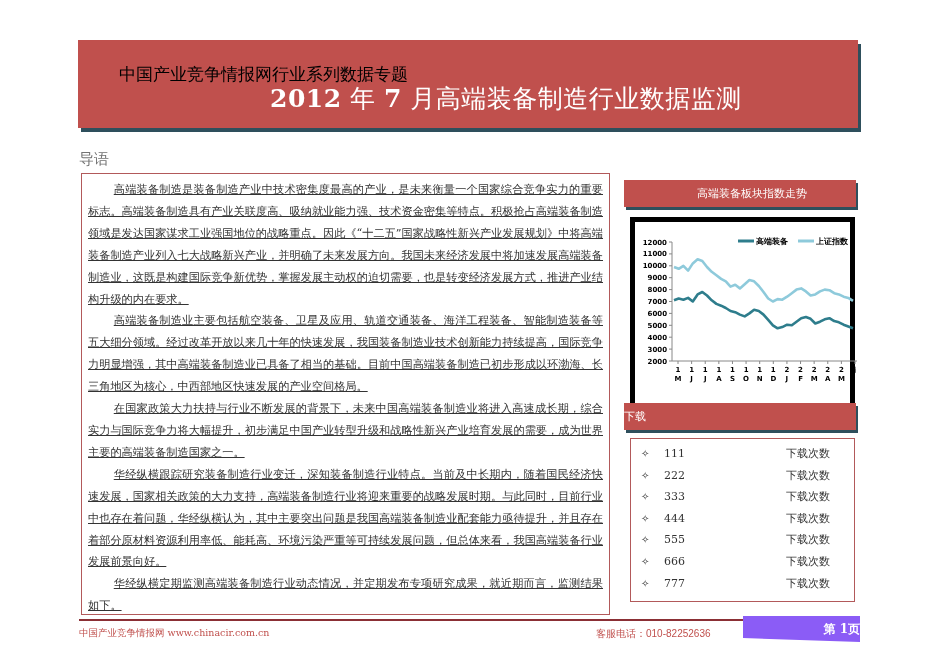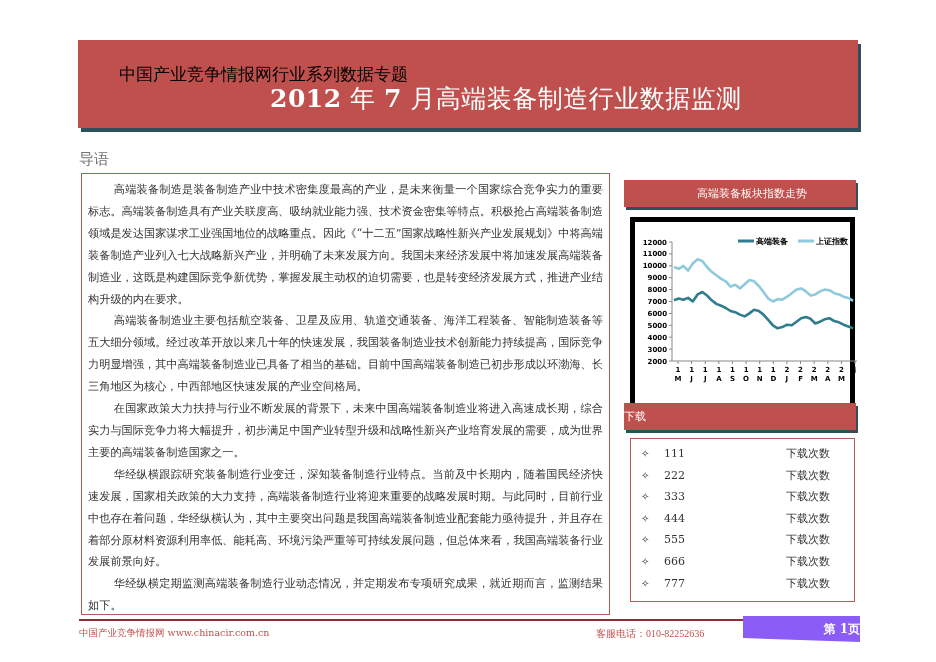--- a/index.html
+++ b/index.html
@@ -26,32 +26,32 @@
     position: absolute; left: 79px; top: 150px; font-size: 15px; color: #737373;
     font-family: "DejaVu Sans", "Liberation Sans", sans-serif;
   }
 
   .intro-box {
     position: absolute; left: 81px; top: 173px; width: 529px; height: 442px;
     border: 1px solid #b2595a;
     padding: 5px 6px 0 6px;
     font-size: 11.2px; line-height: 21.9px; color: #333;
   }
-  .intro-box p { text-indent: 2.3em; text-align: justify; }
+  .intro-box p { text-indent: 2.3em; text-align: justify; text-decoration: underline; }
 
   .footer-rule {
     position: absolute; left: 79px; top: 619px; width: 781px; height: 2px; background: #8b2f35;
   }
   .footer-left {
     position: absolute; left: 79px; top: 627px; font-size: 9.5px; color: #c0504d;
   }
   .footer-phone {
     position: absolute; left: 596px; top: 627px; font-size: 10px; color: #c0504d;
   }
-  .footer-phone .num { font-family: Liberation Serif, serif; }
+  .footer-phone .num { font-family: Liberation Sans, sans-serif; }
   .page-tab {
     position: absolute; left: 743px; top: 616px; width: 117px; height: 26px;
     background: #8b5cf6;
     clip-path: polygon(0 0, 100% 0, 100% 100%, 0 85%);
     color: #fff; font-size: 12px; font-weight: bold; text-align: right; padding-top: 5px;
   }
 
   .panel-banner {
     position: absolute; left: 624px; top: 180px; width: 232px; height: 27px;
     background: #c0504d;

